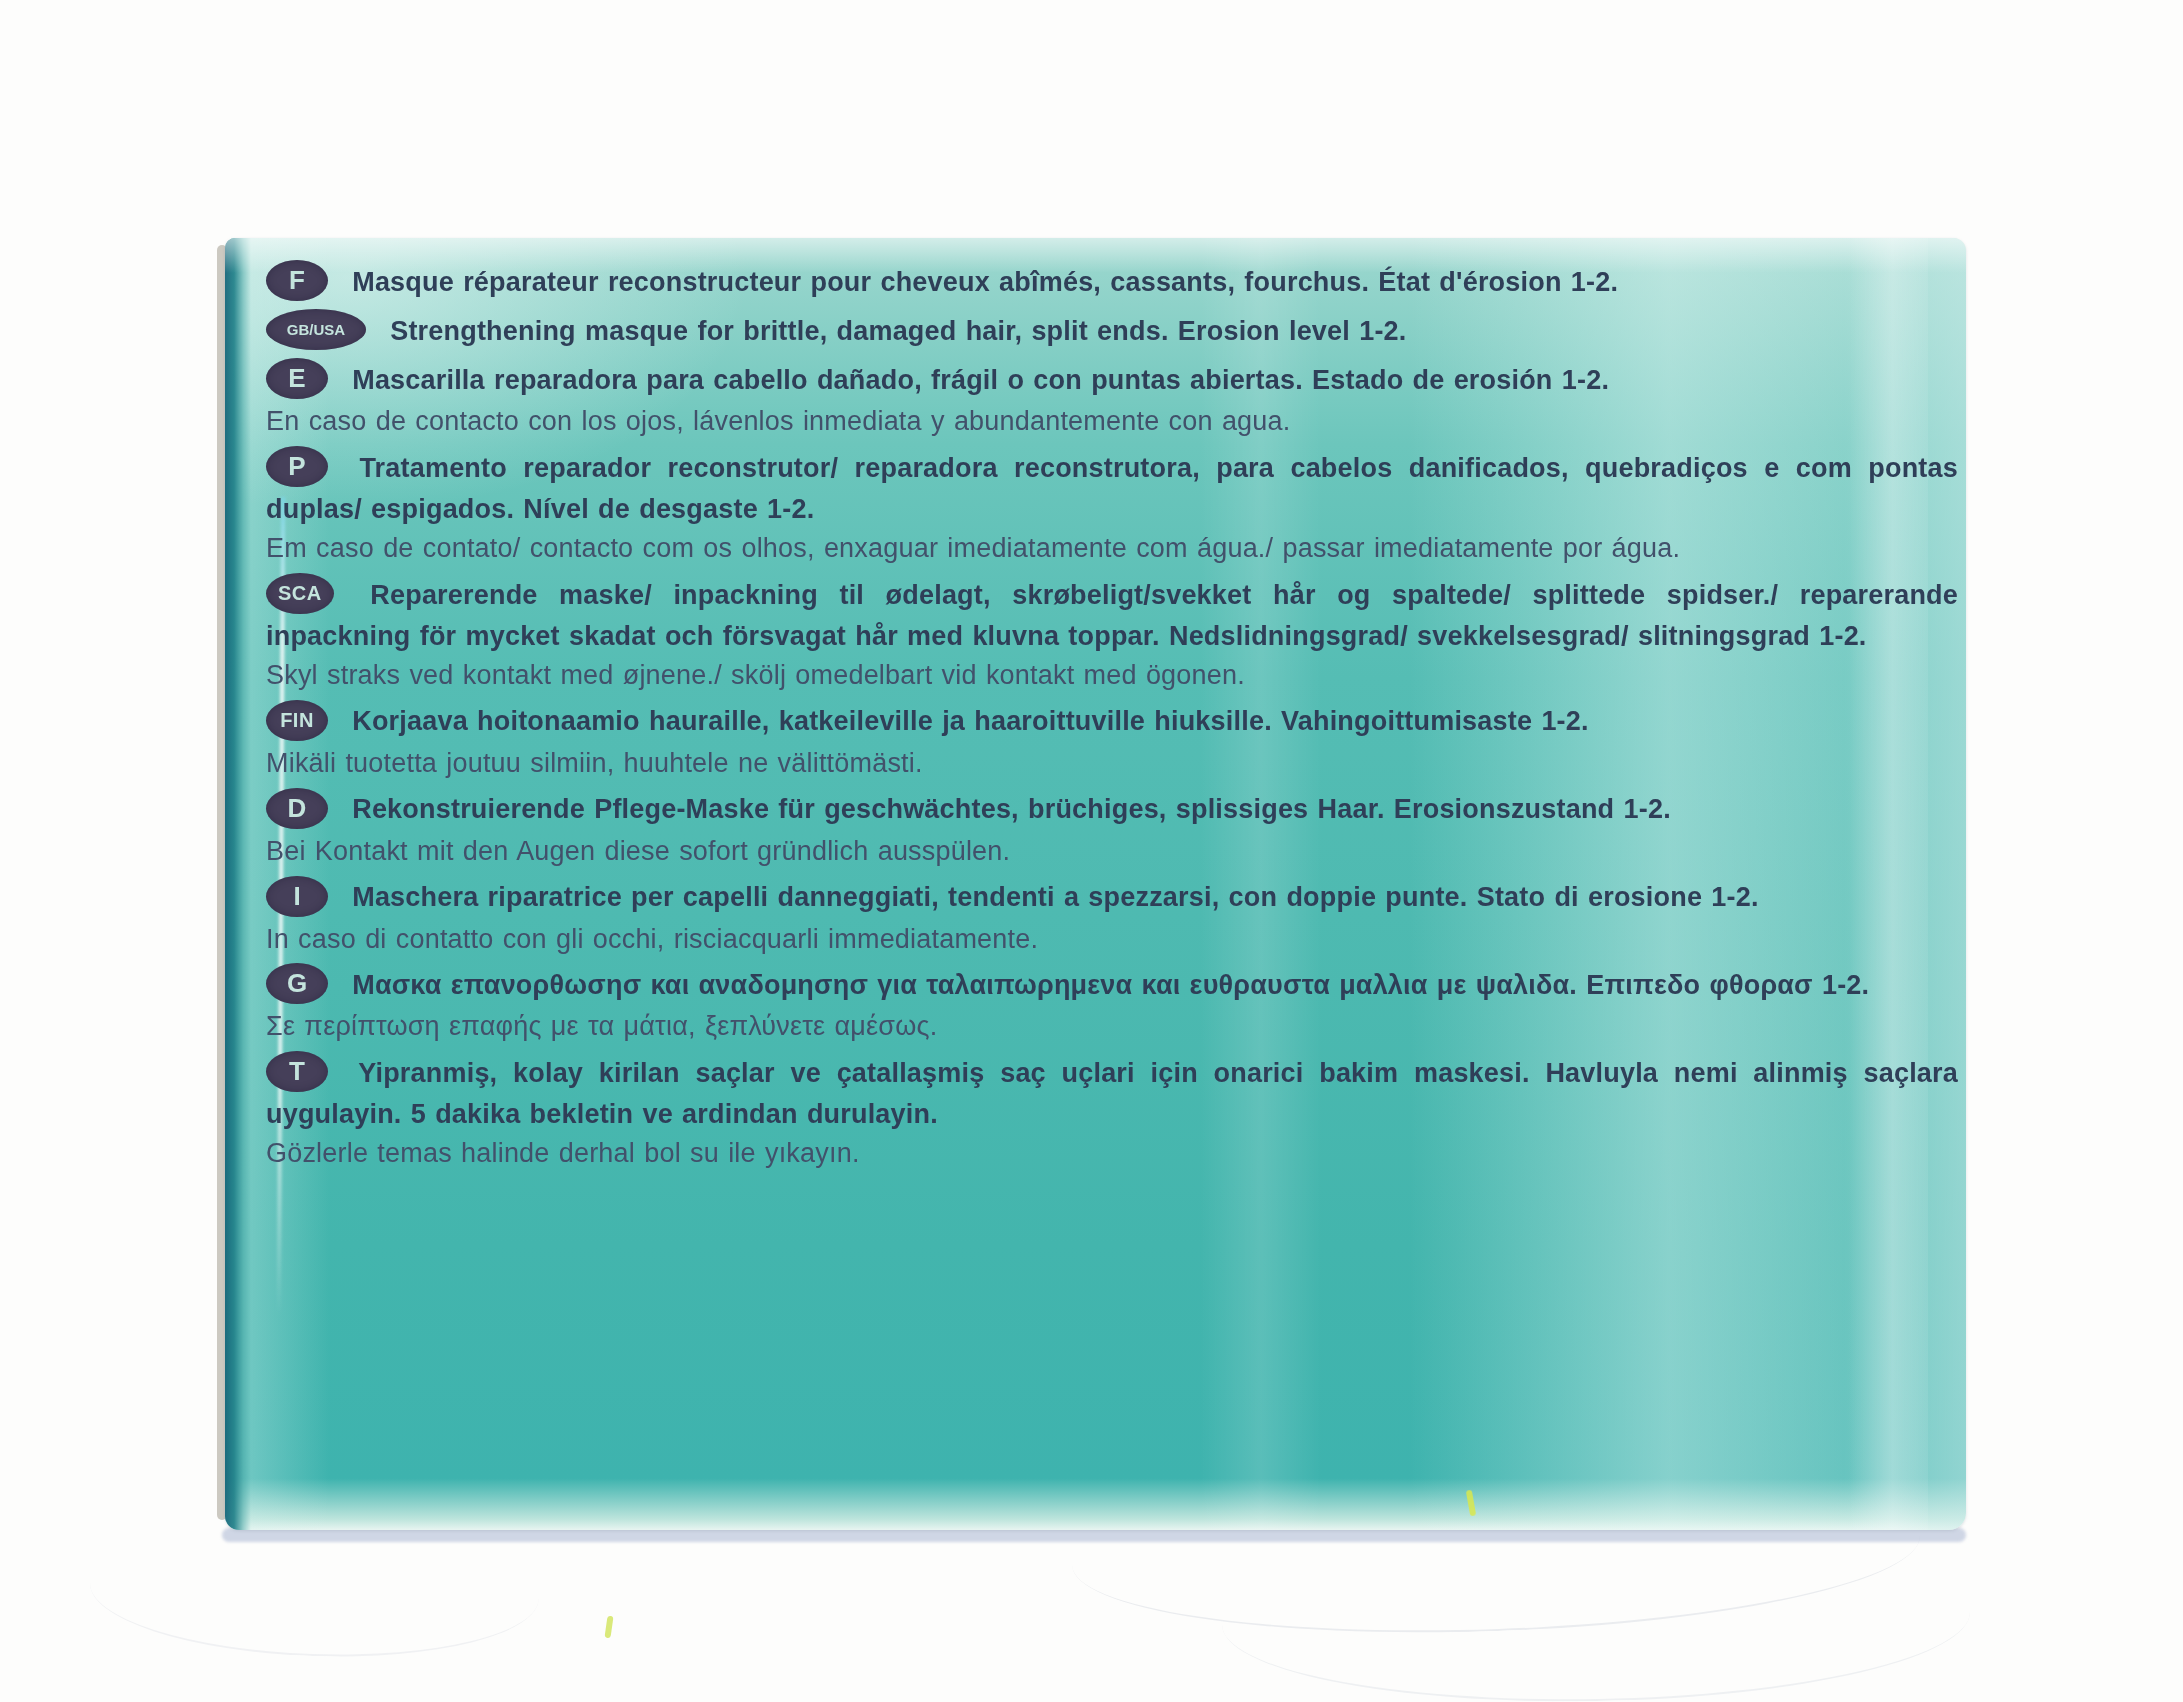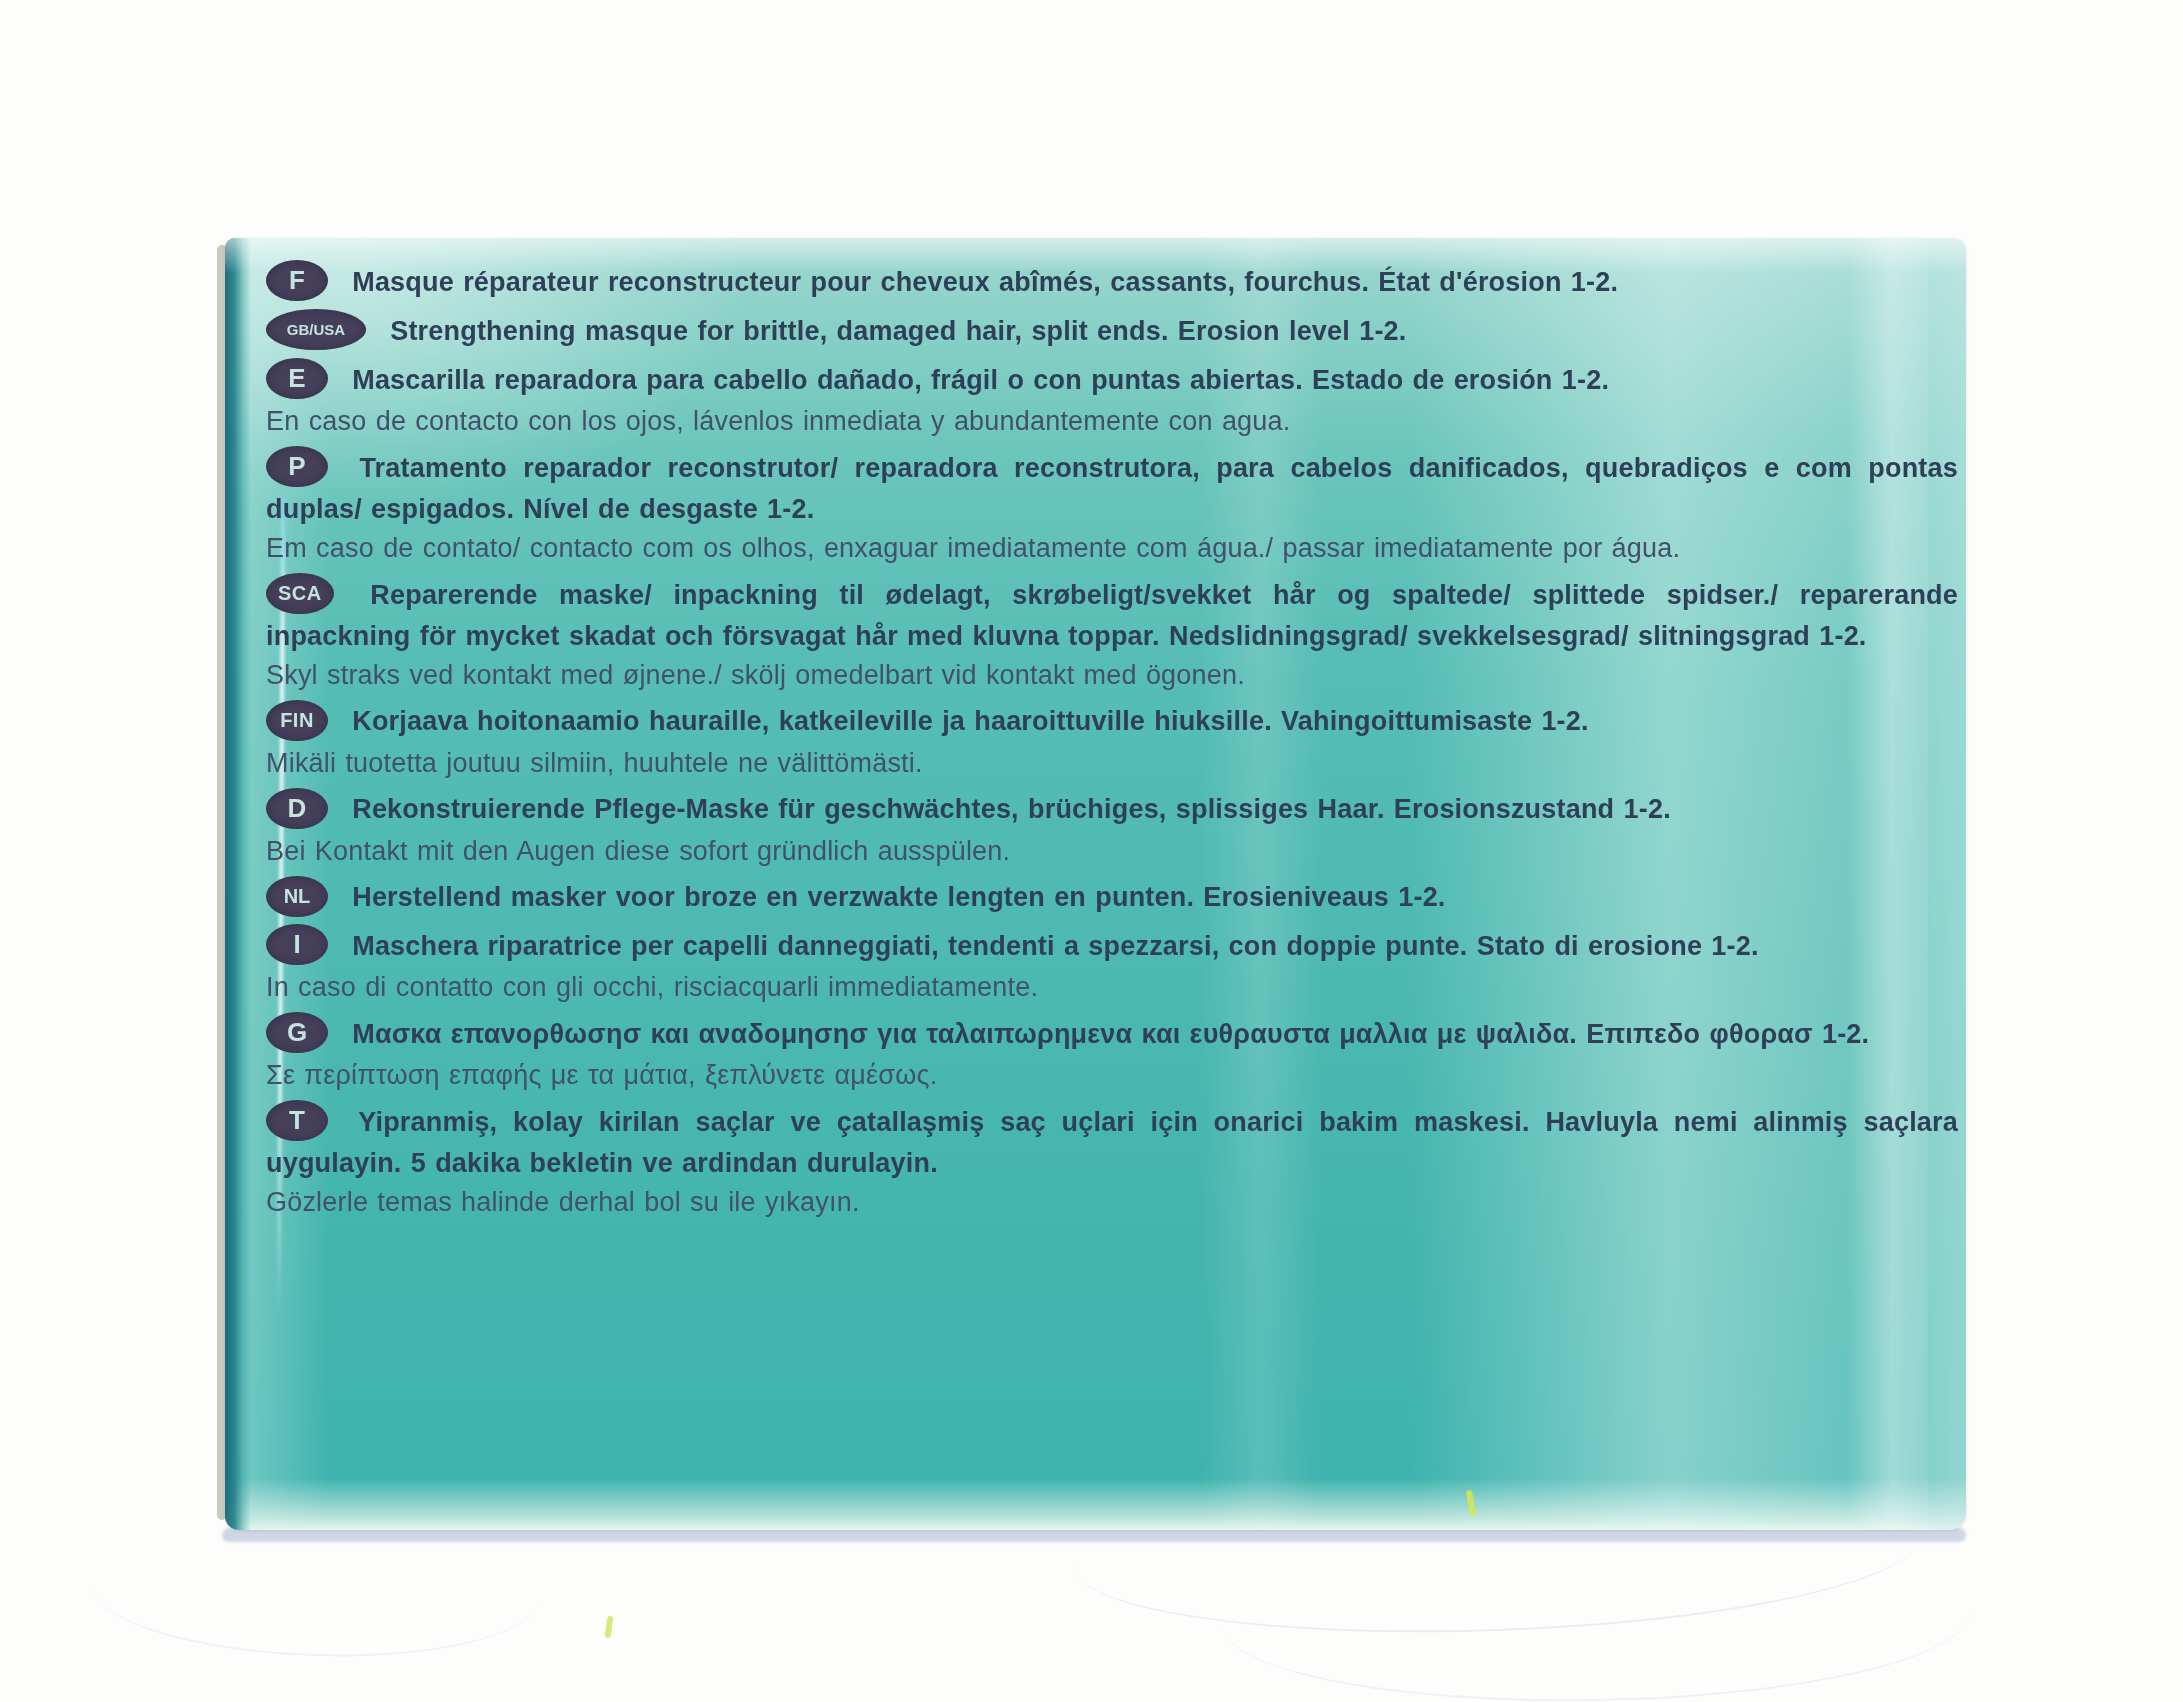--- a/index.html
+++ b/index.html
@@ -202,26 +202,20 @@
     <p class="para head-line">
       <span class="badge">
               <span class="badge-label">D</span>
             </span>
       <span class="head-text">Rekonstruierende Pflege-Maske für geschwächtes, brüchiges, splissiges Haar. Erosionszustand 1-2.</span>
     </p>
     <p class="para sub">Bei Kontakt mit den Augen diese sofort gründlich ausspülen.</p>
   </div>
 
   <div class="section">
-    <p class="para head-line">
-      <span class="badge b2">
-              <span class="badge-label">NL</span>
-            </span>
-      <span class="head-text">Herstellend masker voor broze en verzwakte lengten en punten. Erosieniveaus 1-2.</span>
-    </p>
   </div>
 
   <div class="section">
     <p class="para head-line">
       <span class="badge">
               <span class="badge-label">I</span>
             </span>
       <span class="head-text">Maschera riparatrice per capelli danneggiati, tendenti a spezzarsi, con doppie punte. Stato di erosione 1-2.</span>
     </p>
     <p class="para sub">In caso di contatto con gli occhi, risciacquarli immediatamente.</p>

